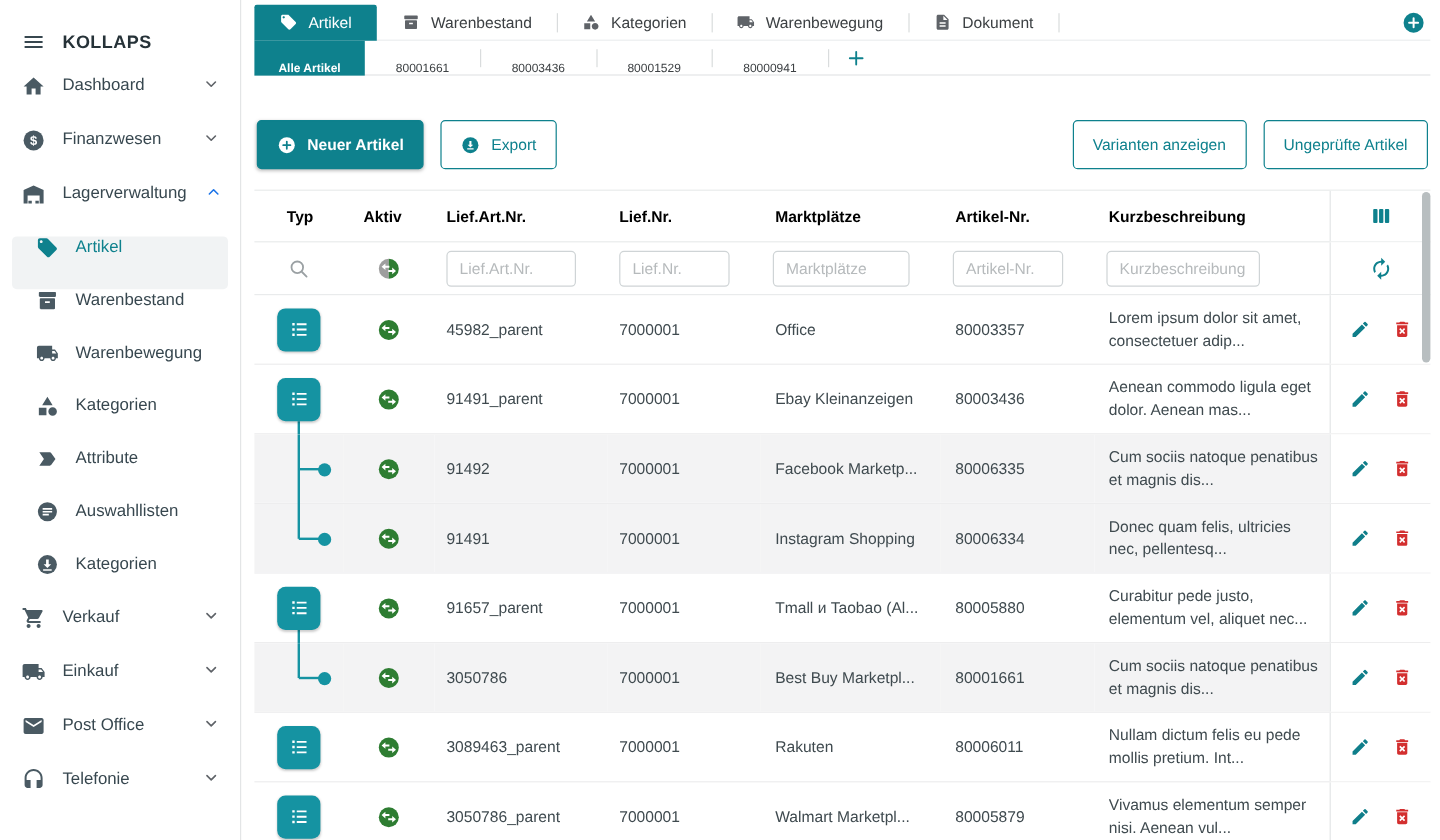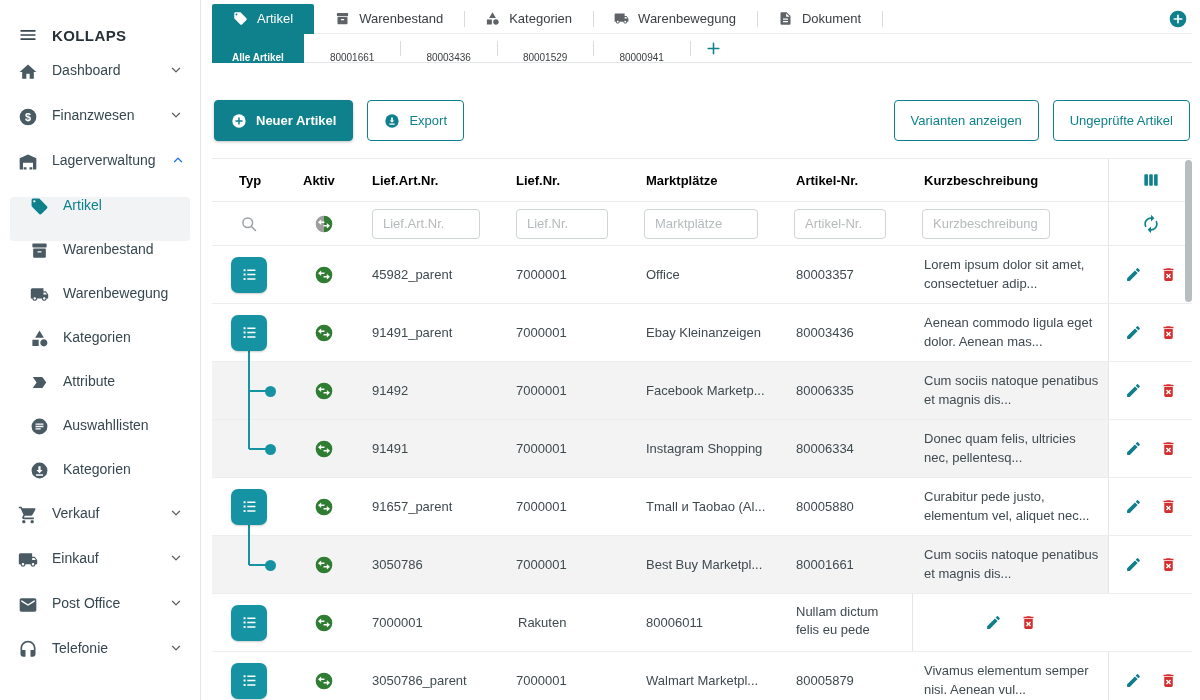--- a/index.html
+++ b/index.html
@@ -677,20 +677,21 @@
               </div>
             </div>
             <div class="cell aktiv">
               <span class="icon g20">
                 <svg viewBox="0 0 24 24">
                   <circle cx="12" cy="12" r="10" fill="#2e7d32"></circle>
                   <path fill="#fff" d="M8.6 6.6 4.8 9.9l3.8 3.3v-2.3h4V8.9h-4V6.6zM15.4 10.8v2.3h-4v2h4v2.3l3.8-3.3-3.8-3.3z"></path>
                 </svg>
               </span>
             </div>
+            <div class="cell t">3089463_parent</div>
             <div class="cell t">7000001</div>
             <div class="cell t2">Rakuten</div>
             <div class="cell t2">80006011</div>
             <div class="cell kurz">
               <div class="kurz-inner">Nullam dictum felis eu pede mollis pretium. Int...</div>
             </div>
             <div class="cell actions">
               <button class="act-btn">
                 <span class="icon edit-ic">
                   <svg viewBox="0 0 24 24">

